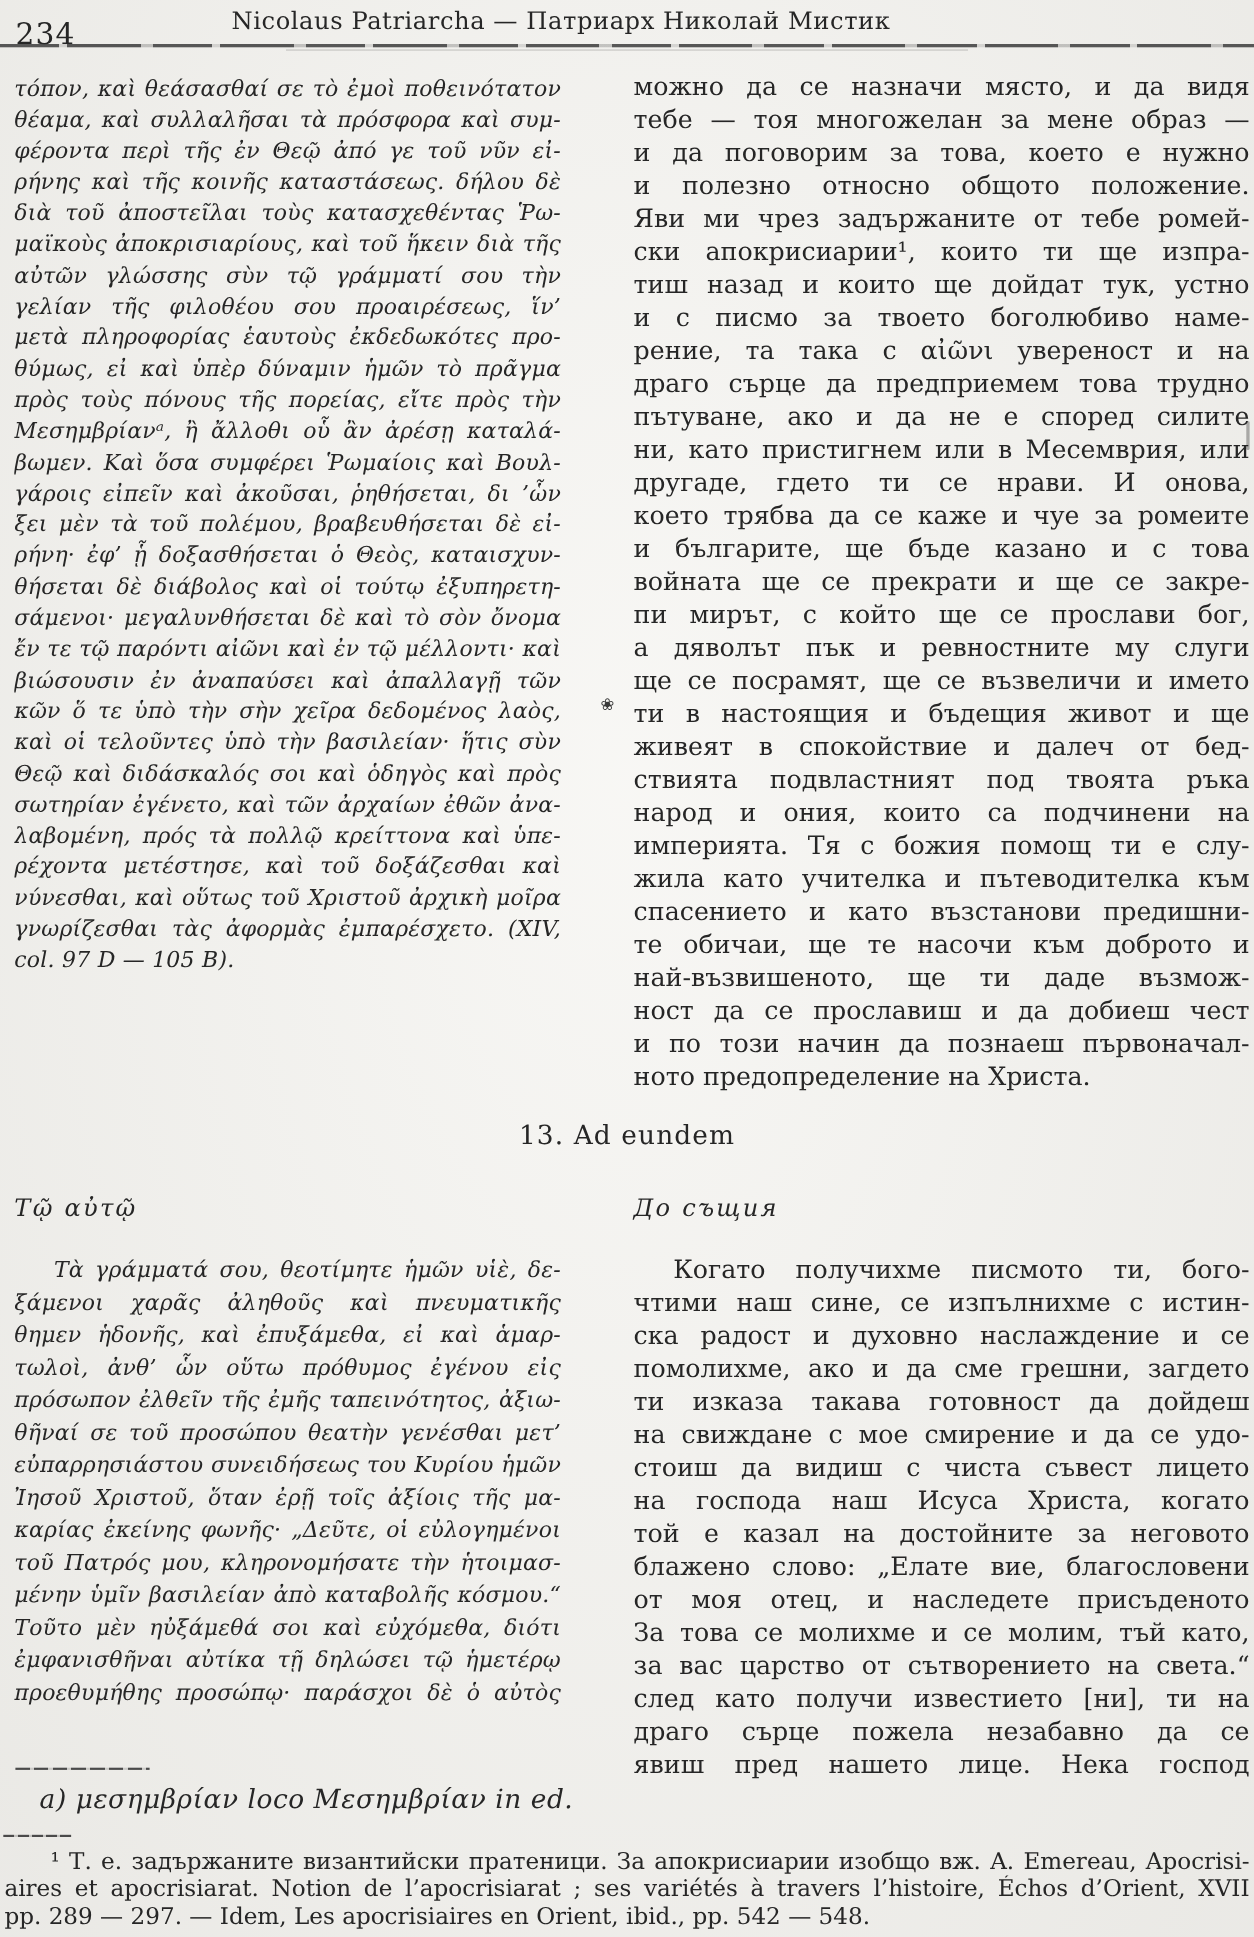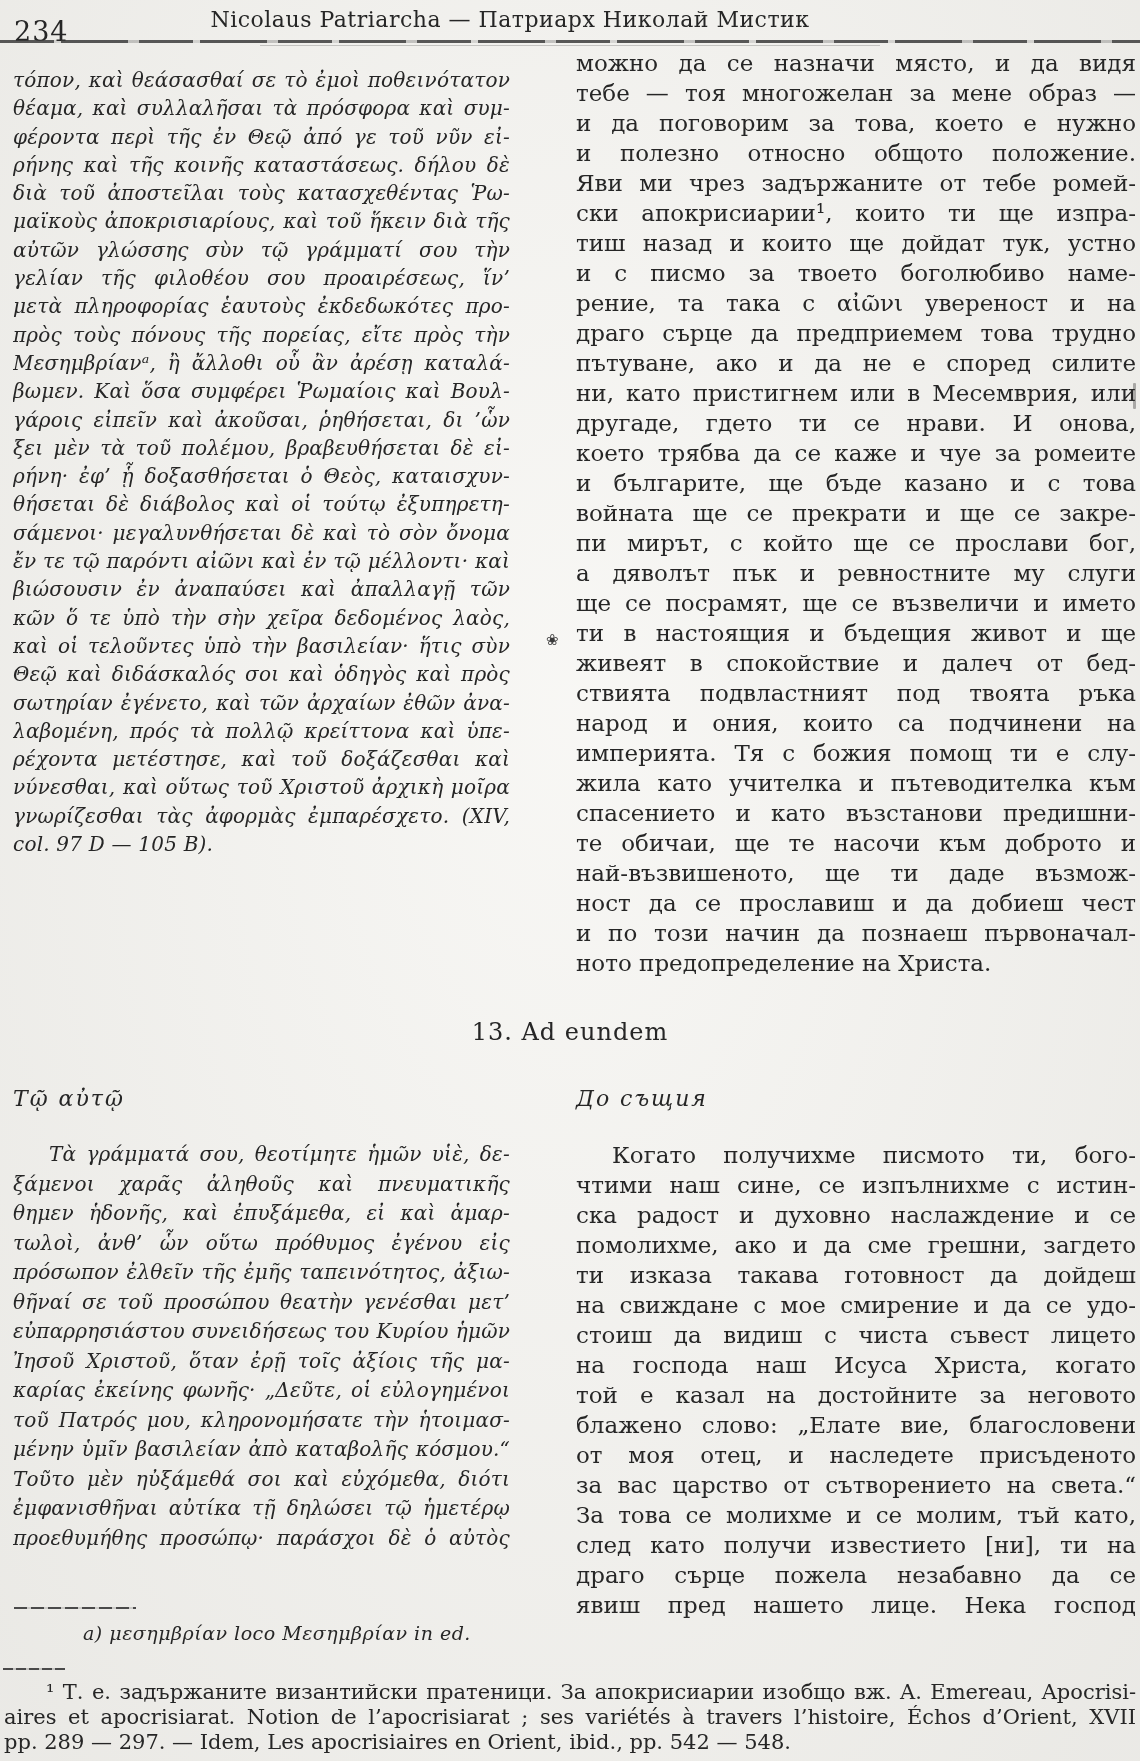--- a/index.html
+++ b/index.html
@@ -23,32 +23,32 @@
     text-align:justify;text-align-last:justify;
     overflow:hidden;white-space:normal;
   }
   .lines .tline:last-child{text-align-last:left;}
   .lines.cont .tline:last-child{text-align-last:justify;}
   .lines.indent .tline:first-child{text-indent:36px;}
 
   .greekcol{font-style:italic;font-size:20px;letter-spacing:.2px;}
   .bulgcol{font-size:23px;}
   .g12{left:13px;top:66px;width:497px;--lh:28.3px;}
-  .b12{left:576px;top:48px;width:560px;--lh:30px;}
+  .b12{left:576px;top:64px;width:560px;--lh:30px;}
   .g13{left:13px;top:1140px;width:497px;--lh:29.5px;}
   .b13{left:576px;top:1140px;width:560px;--lh:30px;}
 
   .secheading{left:0;top:1018px;width:1140px;text-align:center;font-size:24px;letter-spacing:1px;}
   .subhead{top:1086px;text-align:left;font-style:italic;font-size:22px;letter-spacing:2px;}
   .subhead.greek{left:13px;width:497px;}
   .subhead.bulg{left:576px;width:560px;}
 
   .app-sep{left:14px;top:1607px;width:122px;height:2px;
     background:repeating-linear-gradient(90deg,#4a4a4a 0 13px,rgba(74,74,74,.2) 13px 17px);}
-  .apparatus{left:36px;top:1622px;font-style:italic;font-size:19px;letter-spacing:.5px;margin-left:47px;}
+  .apparatus{left:36px;top:1622px;font-style:italic;font-size:24px;letter-spacing:.5px;}
 
   .fn-sep{left:3px;top:1668px;width:62px;height:2px;
     background:repeating-linear-gradient(90deg,#4a4a4a 0 10px,rgba(74,74,74,.25) 10px 13px);}
   .footnote{left:4px;top:1680px;width:1132px;font-size:21px;--lh:24.9px;}
   .footnote .tline:first-child{text-indent:42px;}
 
   .ornament{left:546px;top:631px;font-size:15px;color:#3a3a3a;font-family:"DejaVu Sans", sans-serif;}
   .artifact{left:1133px;top:383px;width:3px;height:26px;background:rgba(40,40,40,.35);border-radius:1px;}
 </style>
 </head>
@@ -64,20 +64,21 @@
   <div class="abs lines greekcol g12">
       <div class="tline">τόπον, καὶ θεάσασθαί σε τὸ ἐμοὶ ποθεινότατον</div>
       <div class="tline">θέαμα, καὶ συλλαλῆσαι τὰ πρόσφορα καὶ συμ-</div>
       <div class="tline">φέροντα περὶ τῆς ἐν Θεῷ ἀπό γε τοῦ νῦν εἰ-</div>
       <div class="tline">ρήνης καὶ τῆς κοινῆς καταστάσεως. δήλου δὲ</div>
       <div class="tline">διὰ τοῦ ἀποστεῖλαι τοὺς κατασχεθέντας Ῥω-</div>
       <div class="tline">μαϊκοὺς ἀποκρισιαρίους, καὶ τοῦ ἥκειν διὰ τῆς</div>
       <div class="tline">αὐτῶν γλώσσης σὺν τῷ γράμματί σου τὴν ἀπαγ-</div>
       <div class="tline">γελίαν τῆς φιλοθέου σου προαιρέσεως, ἵν’ οὕτω</div>
       <div class="tline">μετὰ πληροφορίας ἑαυτοὺς ἐκδεδωκότες προ-</div>
+      <div class="tline">θύμως, εἰ καὶ ὑπὲρ δύναμιν ἡμῶν τὸ πρᾶγμα</div>
       <div class="tline">πρὸς τοὺς πόνους τῆς πορείας, εἴτε πρὸς τὴν</div>
       <div class="tline">Μεσημβρίανᵃ, ἢ ἄλλοθι οὗ ἂν ἀρέσῃ καταλά-</div>
       <div class="tline">βωμεν. Καὶ ὅσα συμφέρει Ῥωμαίοις καὶ Βουλ-</div>
       <div class="tline">γάροις εἰπεῖν καὶ ἀκοῦσαι, ῥηθήσεται, δι ’ὧν λή-</div>
       <div class="tline">ξει μὲν τὰ τοῦ πολέμου, βραβευθήσεται δὲ εἰ-</div>
       <div class="tline">ρήνη· ἐφ’ ᾗ δοξασθήσεται ὁ Θεὸς, καταισχυν-</div>
       <div class="tline">θήσεται δὲ διάβολος καὶ οἱ τούτῳ ἐξυπηρετη-</div>
       <div class="tline">σάμενοι· μεγαλυνθήσεται δὲ καὶ τὸ σὸν ὄνομα</div>
       <div class="tline">ἔν τε τῷ παρόντι αἰῶνι καὶ ἐν τῷ μέλλοντι· καὶ</div>
       <div class="tline">βιώσουσιν ἐν ἀναπαύσει καὶ ἀπαλλαγῇ τῶν κα-</div>
@@ -156,22 +157,22 @@
       <div class="tline">чтими наш сине, се изпълнихме с истин-</div>
       <div class="tline">ска радост и духовно наслаждение и се</div>
       <div class="tline">помолихме, ако и да сме грешни, загдето</div>
       <div class="tline">ти изказа такава готовност да дойдеш</div>
       <div class="tline">на свиждане с мое смирение и да се удо-</div>
       <div class="tline">стоиш да видиш с чиста съвест лицето</div>
       <div class="tline">на господа наш Исуса Христа, когато</div>
       <div class="tline">той е казал на достойните за неговото</div>
       <div class="tline">блажено слово: „Елате вие, благословени</div>
       <div class="tline">от моя отец, и наследете присъденото</div>
+      <div class="tline">За това се молихме и се молим, тъй като,</div>
       <div class="tline">за вас царство от сътворението на света.“</div>
-      <div class="tline">За това се молихме и се молим, тъй като,</div>
       <div class="tline">след като получи известието [ни], ти на</div>
       <div class="tline">драго сърце пожела незабавно да се</div>
       <div class="tline">явиш пред нашето лице. Нека господ</div>
     </div>
 
   <div class="abs app-sep"></div>
   <div class="abs apparatus">a) μεσημβρίαν loco Μεσημβρίαν in ed.</div>
 
   <div class="abs fn-sep"></div>
   <div class="abs lines footnote">

